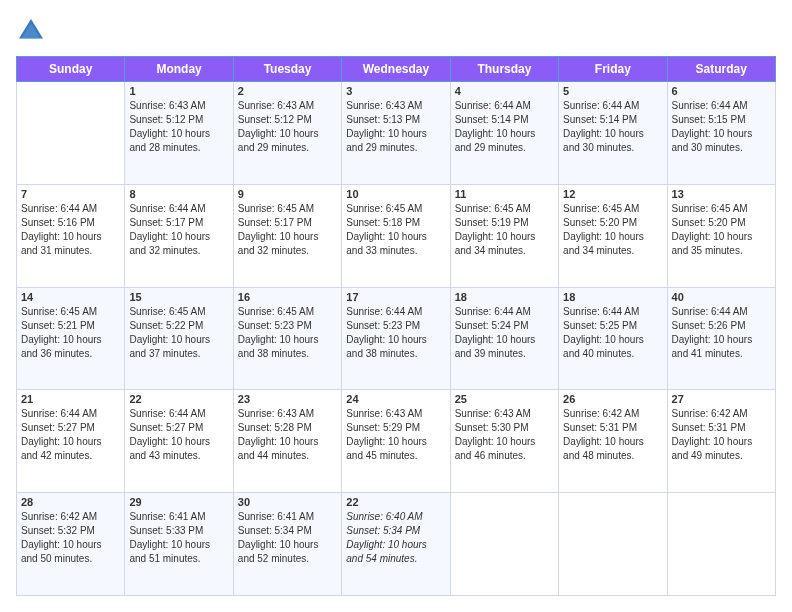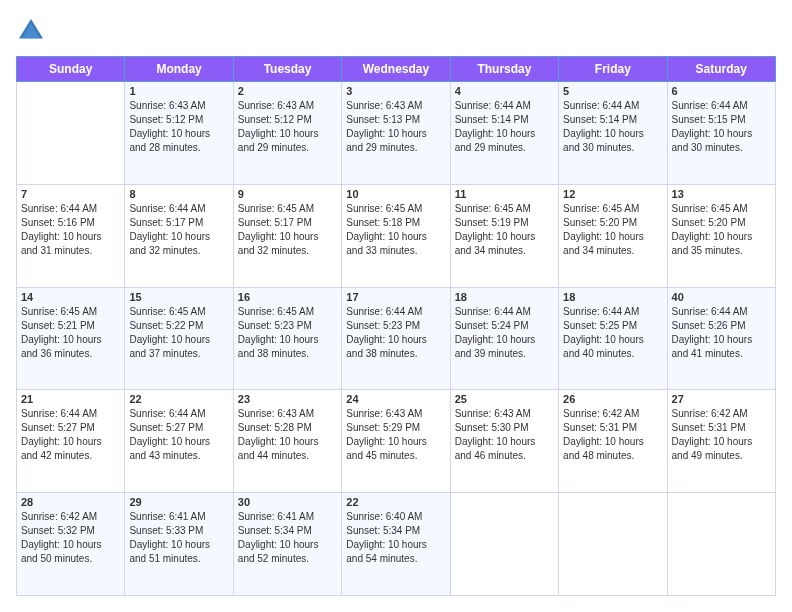--- a/index.html
+++ b/index.html
@@ -346,21 +346,21 @@
           </td>
           <td>
             <span class="day-num">30</span>
             <div class="day-info" style="white-space: pre-line;">Sunrise: 6:41 AM
 Sunset: 5:34 PM
 Daylight: 10 hours
 and 52 minutes.</div>
           </td>
           <td>
             <span class="day-num">22</span>
-            <div class="day-info" style="white-space: pre-line;">Sunrise: 6:40 AM
+            <div class="day-info" style="white-space: pre-line; font-style: italic;">Sunrise: 6:40 AM
 Sunset: 5:34 PM
 Daylight: 10 hours
 and 54 minutes.</div>
           </td>
           <td class="empty-cell"></td>
           <td class="empty-cell"></td>
           <td class="empty-cell"></td>
         </tr>
       </tbody>
   </table>

